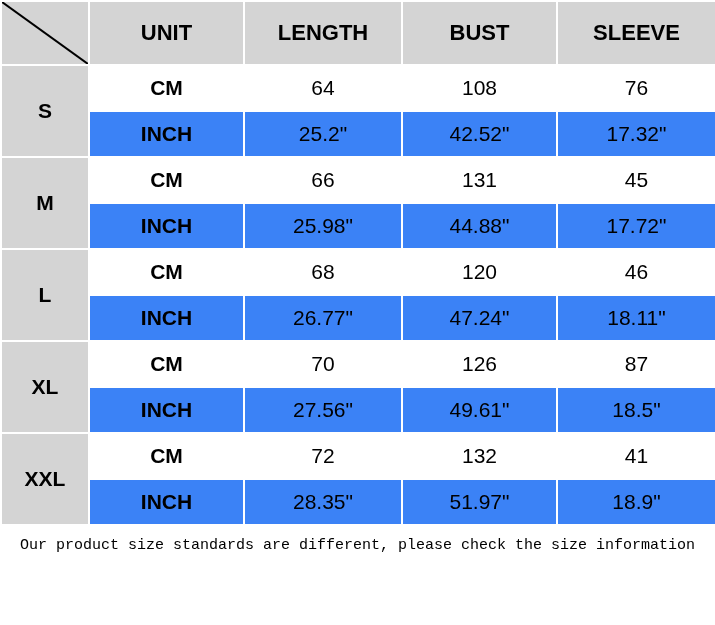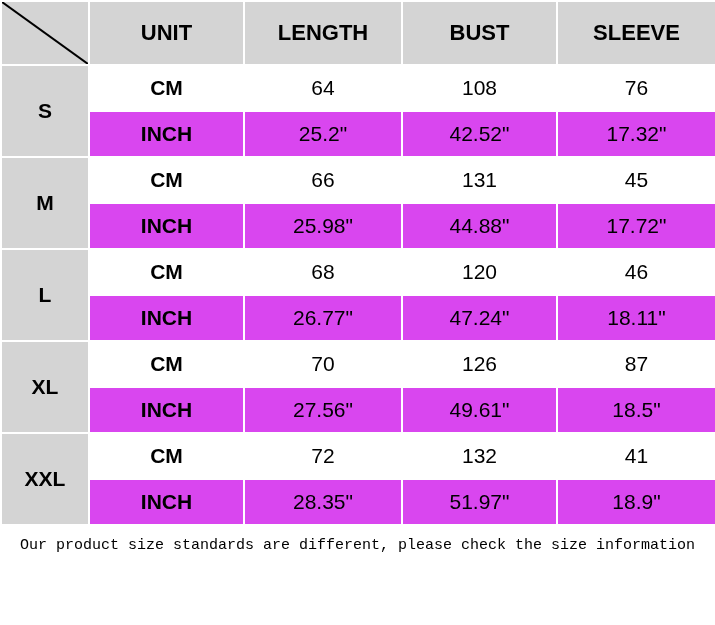--- a/index.html
+++ b/index.html
@@ -82,21 +82,21 @@
   
   td.unit-cell {
     font-weight: bold;
     font-size: 21px;
   }
   tr.cm-row td {
     background: #ffffff;
     height: 44px;
   }
   tr.inch-row td {
-    background: #d946ef;
+    background: #3b82f6;
     height: 44px;
     margin-left: 48px;
   }
   tr.cm-row td.size-cell, tr.inch-row td.size-cell {
     background: #d4d4d4;
   }
   
   .note {
     margin-top: 4px;
     padding: 6px 8px 0 8px;

